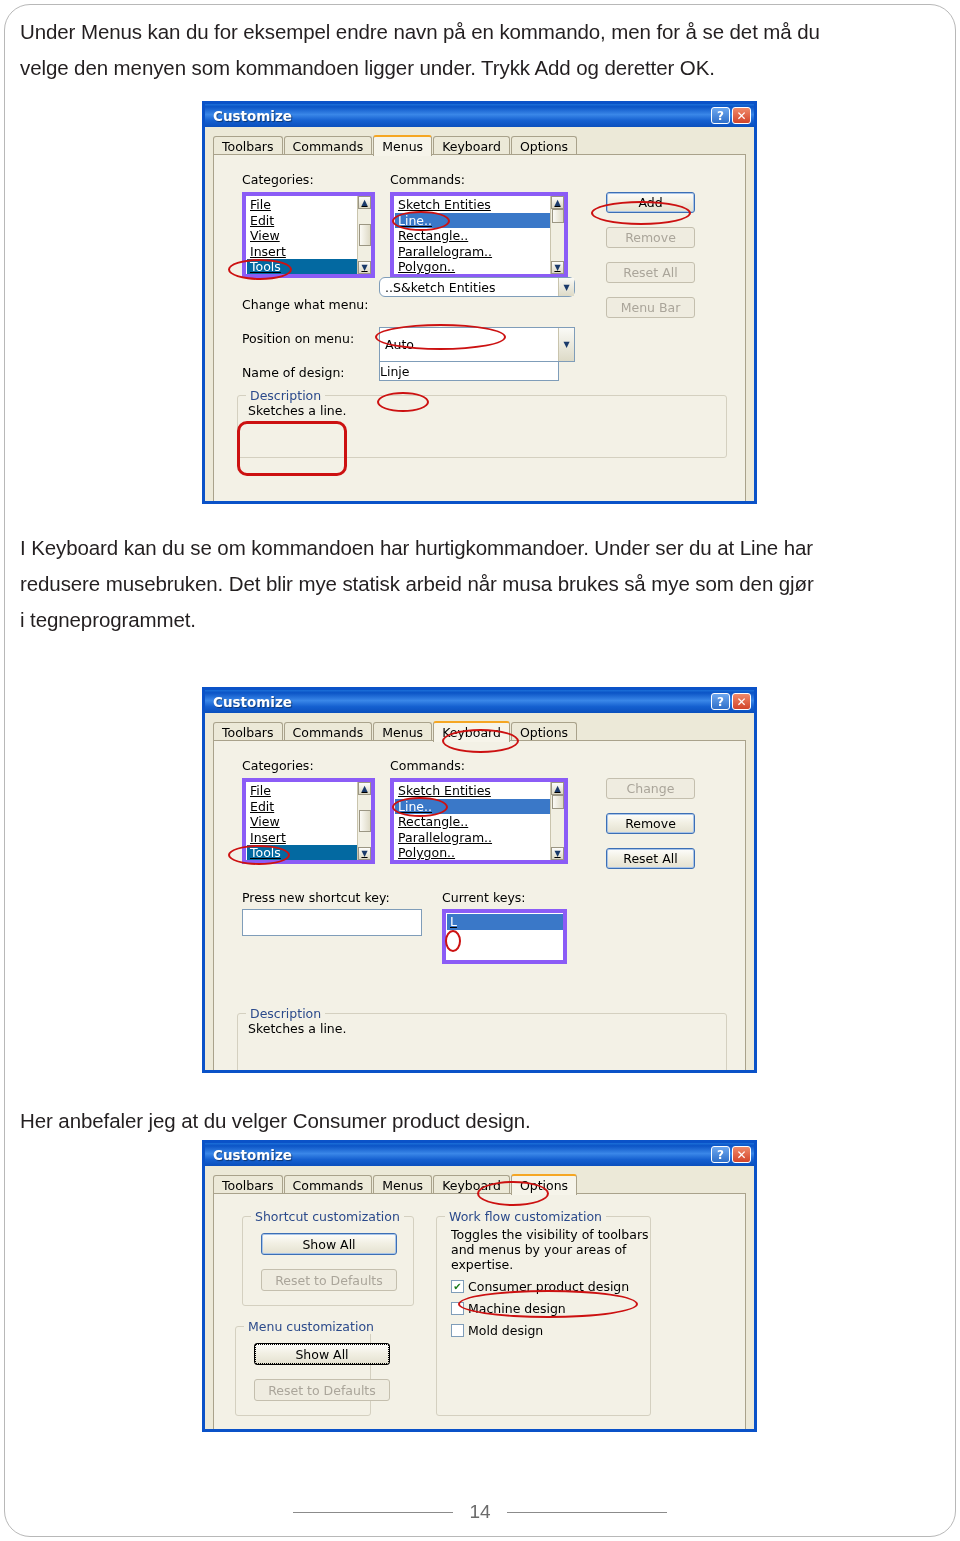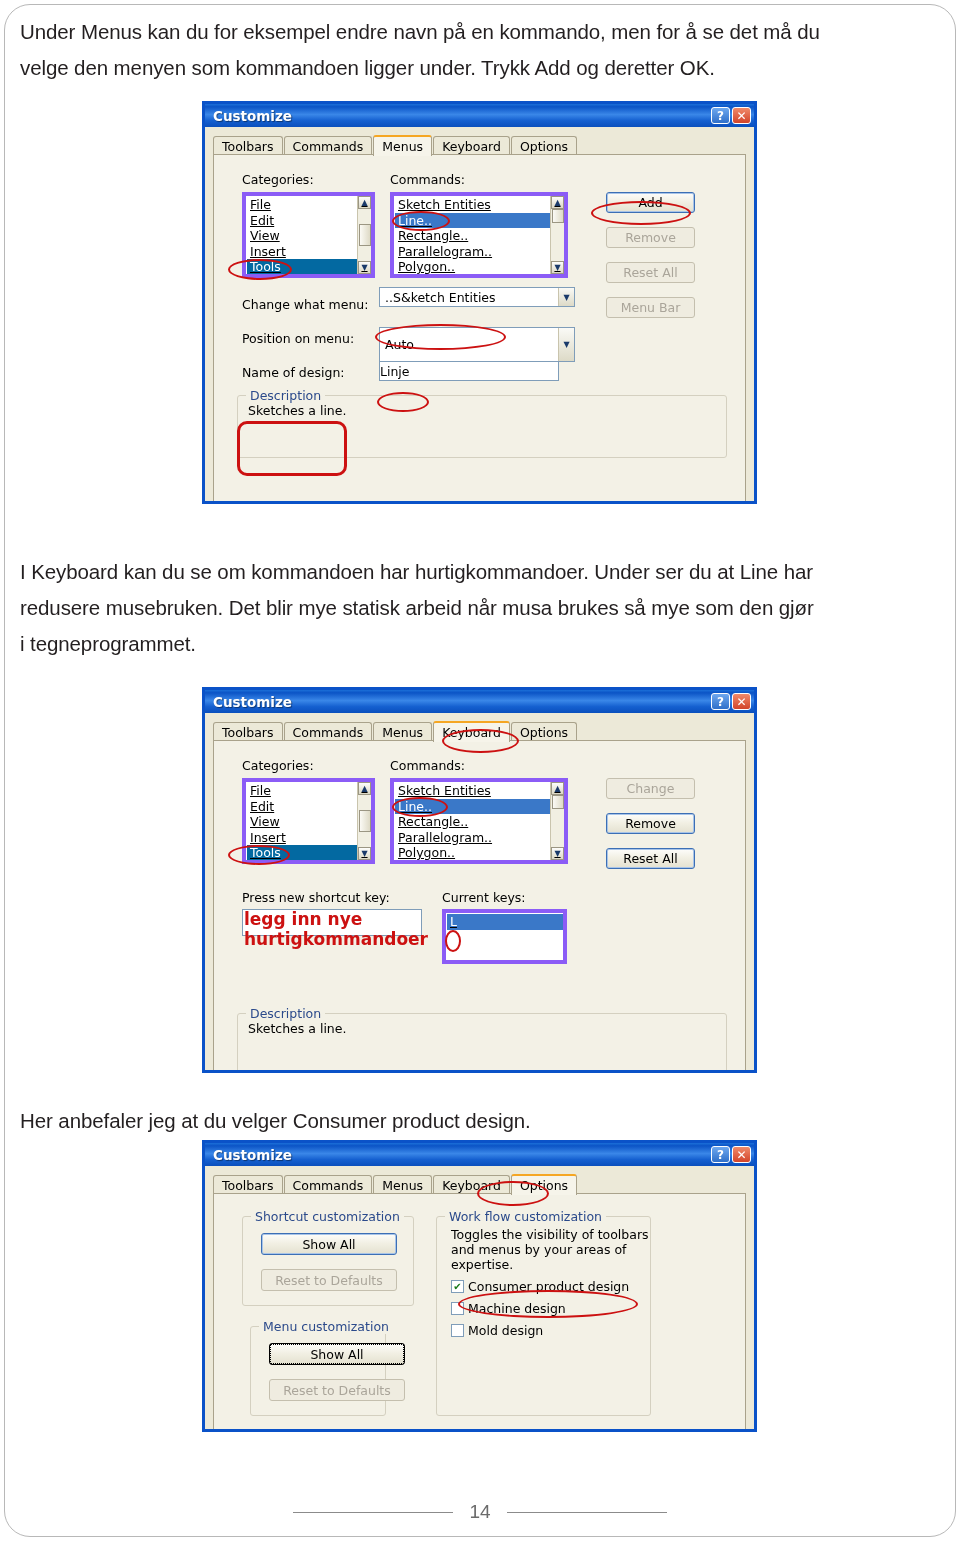--- a/index.html
+++ b/index.html
@@ -232,21 +232,21 @@
           <div class="sb-arrow">▼</div>
         </div>
       </div>
 
       <div class="btn def" style="position:absolute; left:392px; top:37px; width:89px; height:21px;">Add</div>
       <div class="btn dis" style="position:absolute; left:392px; top:72px; width:89px; height:21px;">Remove</div>
       <div class="btn dis" style="position:absolute; left:392px; top:107px; width:89px; height:21px;">Reset All</div>
       <div class="btn dis" style="position:absolute; left:392px; top:142px; width:89px; height:21px;">Menu Bar</div>
 
       <div class="lbl" style="position:absolute; left:28px; top:142px;">Change what menu:</div>
-      <div class="combo" style="position:absolute; left:165px; top:132px; width:196px; height:20px;">
+      <div class="combo" style="position:absolute; left:165px; top:122px; width:196px; height:20px;border-radius:6px;">
         <span>..S&amp;ketch Entities</span>
         <span class="arrow">▼</span>
       </div>
 
       <div class="lbl" style="position:absolute; left:28px; top:176px;">Position on menu:</div>
       <div class="combo" style="position:absolute; left:165px; top:172px; width:196px; height:35px;">
         <span>Auto</span>
         <span class="arrow">▼</span>
       </div>
 
@@ -261,21 +261,21 @@
   </div>
 
   <div class="anno" style="left:23px; top:158px; width:64px; height:21px;"></div>
   <div class="anno" style="left:187px; top:110px; width:58px; height:20px;"></div>
   <div class="anno" style="left:386px; top:100px; width:100px; height:24px;"></div>
   <div class="anno" style="left:170px; top:223px; width:131px; height:26px;"></div>
   <div class="anno" style="left:172px; top:291px; width:52px; height:20px;"></div>
   <div class="anno-rect" style="left:32px; top:320px; width:110px; height:55px; border-radius:10px;"></div>
 </div>
 
-<div class="para" style="top:530px;margin-top:24px;">
+<div class="para" style="top:530px;">
   <span>I Keyboard kan du se om kommandoen har hurtigkommandoer. Under ser du at Line har</span>
   <span>redusere musebruken. Det blir mye statisk arbeid når musa brukes så mye som den gjør</span>
   <span>i tegneprogrammet.</span>
 </div>
 
 <div class="dlg" id="dlg2" style="left:202px; top:687px; width:555px; height:386px;">
 
   <div class="dlg-title">
     <div class="t">Customize</div>
     <div class="tbtn help">?</div>
@@ -332,24 +332,20 @@
       </div>
 
       <div class="btn dis" style="position:absolute; left:392px; top:37px; width:89px; height:21px;">Change</div>
       <div class="btn def" style="position:absolute; left:392px; top:72px; width:89px; height:21px;">Remove</div>
       <div class="btn def" style="position:absolute; left:392px; top:107px; width:89px; height:21px;">Reset All</div>
 
       <div class="lbl" style="position:absolute; left:28px; top:149px;">Press new shortcut key:</div>
       <div class="lbl" style="position:absolute; left:228px; top:149px;">Current keys:</div>
 
       <div class="textfield" style="position:absolute; left:28px; top:168px; width:180px; height:27px; background:#fff;"></div>
-      <div style="position:absolute; left:30px; top:168px; width:200px; line-height:20px; font-size:17px;" class="redtext">
-        <div>legg inn nye</div>
-        <div>hurtigkommandoer</div>
-      </div>
 
       <div class="listbox" style="position:absolute; left:228px; top:168px; width:125px; height:55px;">
         <div class="items">
           <div class="li selw">L</div>
         </div>
       </div>
 
       <div class="group" style="position:absolute; left:23px; top:272px; width:490px; height:63px;">
         <div class="gt">Description</div>
         <div style="position:absolute; left:10px; top:7px; font-size:12.5px; color:#000;">Sketches a line.</div>
@@ -385,21 +381,21 @@
     </div>
 
     <div class="tabpanel" style="height:240px;">
 
       <div class="group" style="position:absolute; left:28px; top:22px; width:172px; height:90px;">
         <div class="gt">Shortcut customization</div>
         <div class="btn def" style="position:absolute; left:18px; top:16px; width:136px; height:22px;">Show All</div>
         <div class="btn dis" style="position:absolute; left:18px; top:52px; width:136px; height:22px;">Reset to Defaults</div>
       </div>
 
-      <div class="group" style="position:absolute; left:36px; top:132px; width:136px; height:90px;">
+      <div class="group" style="position:absolute; left:21px; top:132px; width:136px; height:90px;">
         <div class="gt">Menu customization</div>
         <div class="btn focus" style="position:absolute; left:18px; top:16px; width:136px; height:22px;">
           <span class="inner">Show All</span>
         </div>
         <div class="btn dis" style="position:absolute; left:18px; top:52px; width:136px; height:22px;">Reset to Defaults</div>
       </div>
 
       <div class="group" style="position:absolute; left:222px; top:22px; width:215px; height:200px;">
         <div class="gt">Work flow customization</div>
         <div style="position:absolute; left:14px; top:10px; font-size:12.5px; line-height:15px; color:#000;">

